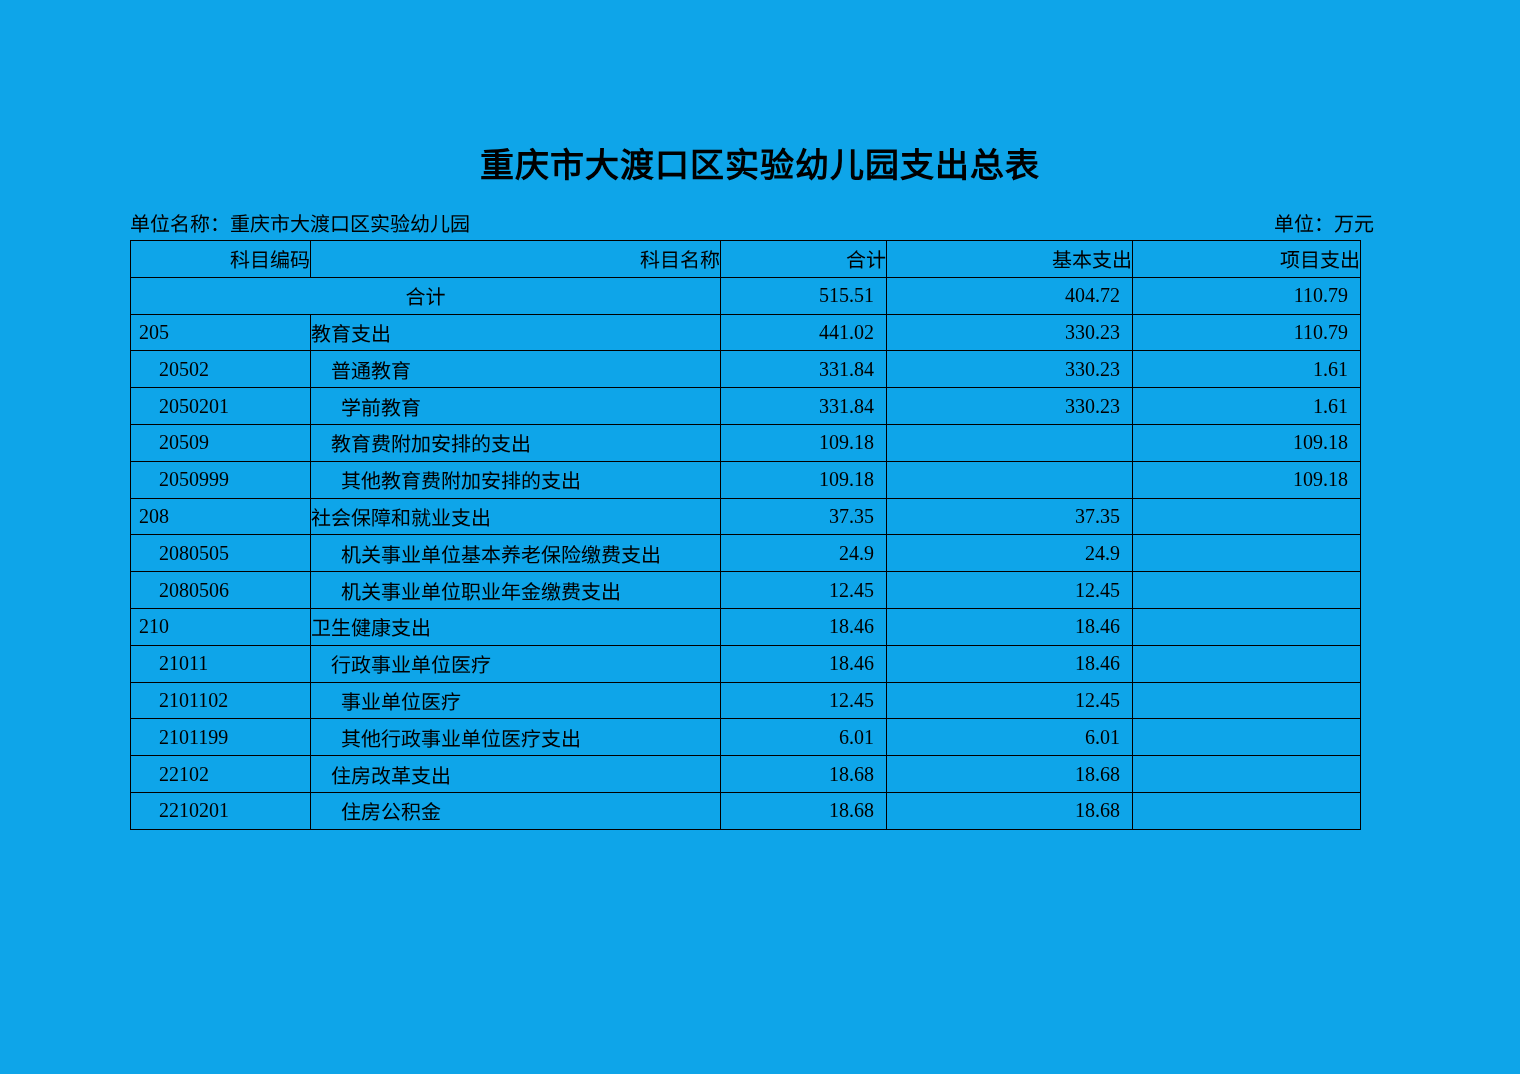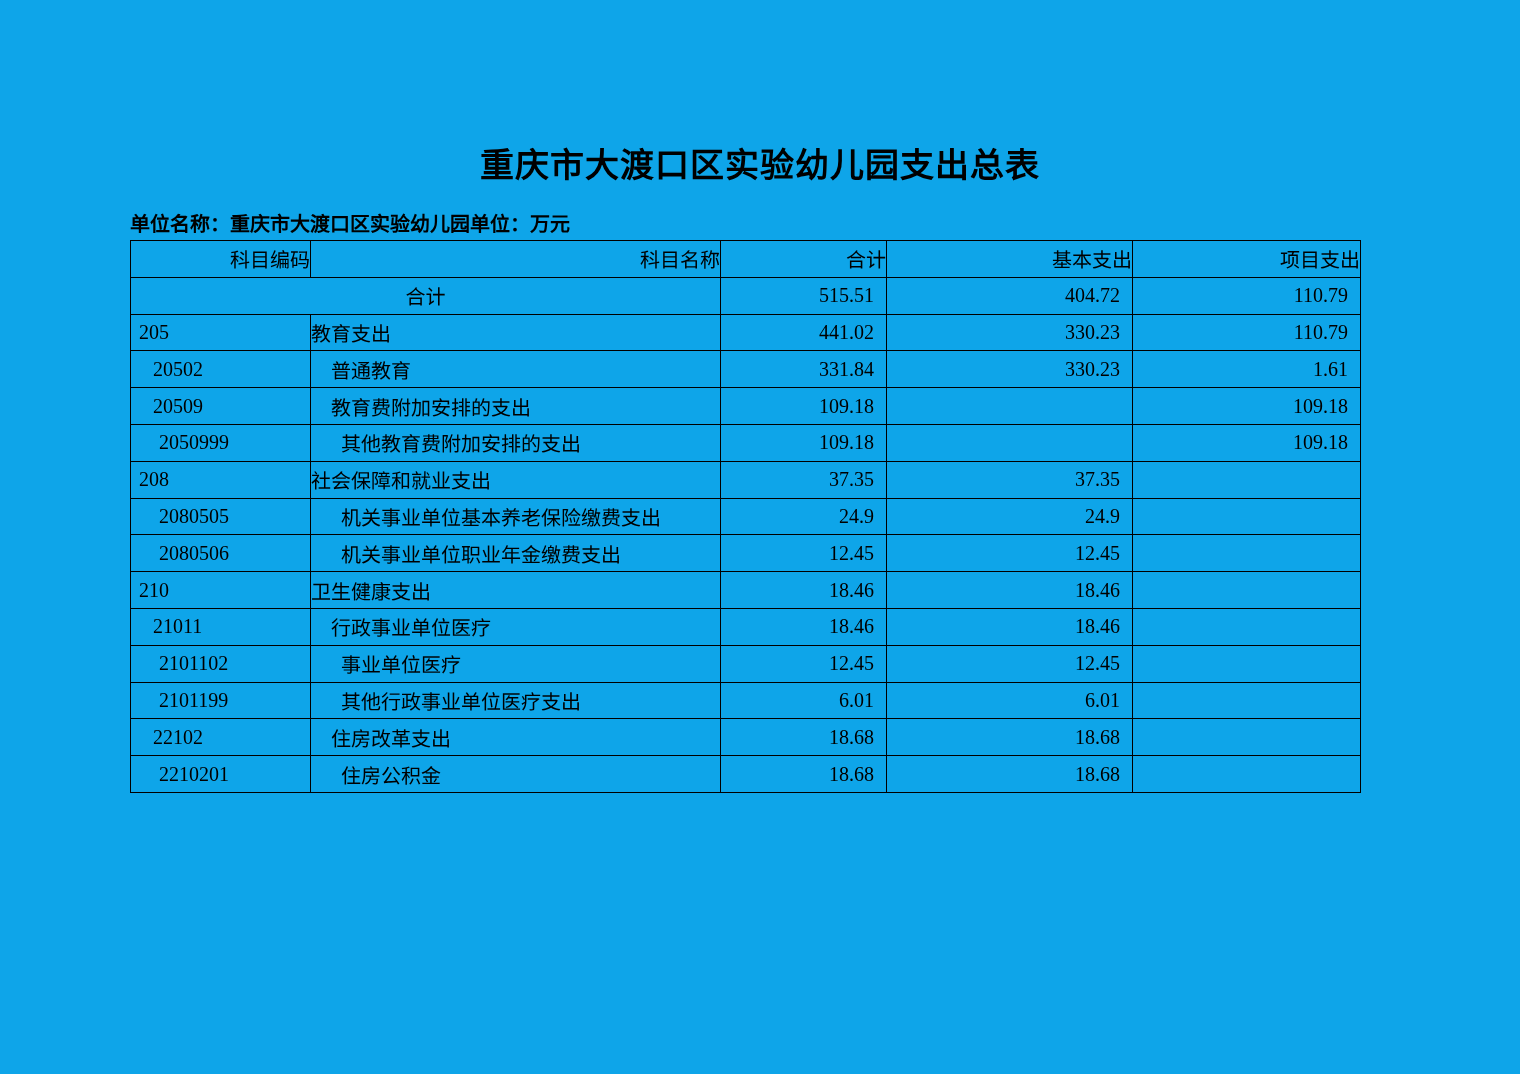--- a/index.html
+++ b/index.html
@@ -24,24 +24,24 @@
     font-size: 34px;
     font-weight: bold;
     letter-spacing: 1px;
   }
   .meta-row {
     position: absolute;
     top: 212px;
     left: 130px;
     width: 1244px;
     display: flex;
+    justify-content: space-between;
     align-items: flex-end;
     font-size: 20px;
     line-height: 24px;
-    font-weight: bold;
   }
   table.exp-table {
     position: absolute;
     top: 240px;
     left: 130px;
     width: 1230px;
     border-collapse: collapse;
     table-layout: fixed;
     font-size: 20px;
   }
@@ -58,21 +58,21 @@
   td.center { text-align: center; }
   td.num {
     text-align: right;
     padding-right: 12px;
     font-variant-numeric: tabular-nums;
   }
   td.code { text-align: left; }
   td.name { text-align: left; }
   
   td.code.lv1 { padding-left: 8px; }
-  td.code.lv2 { padding-left: 22px; }
+  td.code.lv2 { padding-left: 28px; }
   td.code.lv3 { padding-left: 28px; }
   td.name.lv1 { }
   td.name.lv2 { padding-left: 20px; margin-left: 48px; }
   td.name.lv3 { padding-left: 30px; }
 </style>
 </head>
 <body>
 
 <div class="page">
 
@@ -115,20 +115,27 @@
       <td class="num">110.79</td>
     </tr>
         <tr>
       <td class="code lv2">20502</td>
       <td class="name lv2">普通教育</td>
       <td class="num">331.84</td>
       <td class="num">330.23</td>
       <td class="num">1.61</td>
     </tr>
         <tr>
+      <td class="code lv3">2050201</td>
+      <td class="name lv3">学前教育</td>
+      <td class="num">331.84</td>
+      <td class="num">330.23</td>
+      <td class="num">1.61</td>
+    </tr>
+        <tr>
       <td class="code lv2">20509</td>
       <td class="name lv2">教育费附加安排的支出</td>
       <td class="num">109.18</td>
       <td class="num"></td>
       <td class="num">109.18</td>
     </tr>
         <tr>
       <td class="code lv3">2050999</td>
       <td class="name lv3">其他教育费附加安排的支出</td>
       <td class="num">109.18</td>

